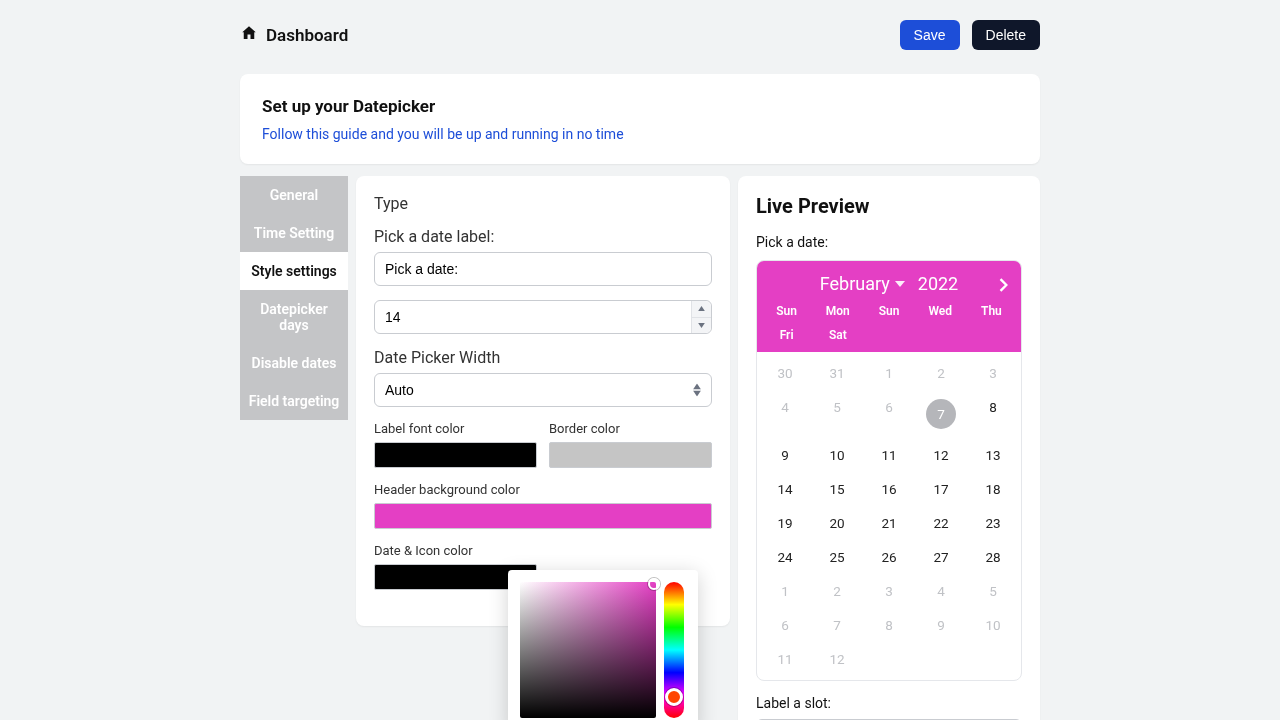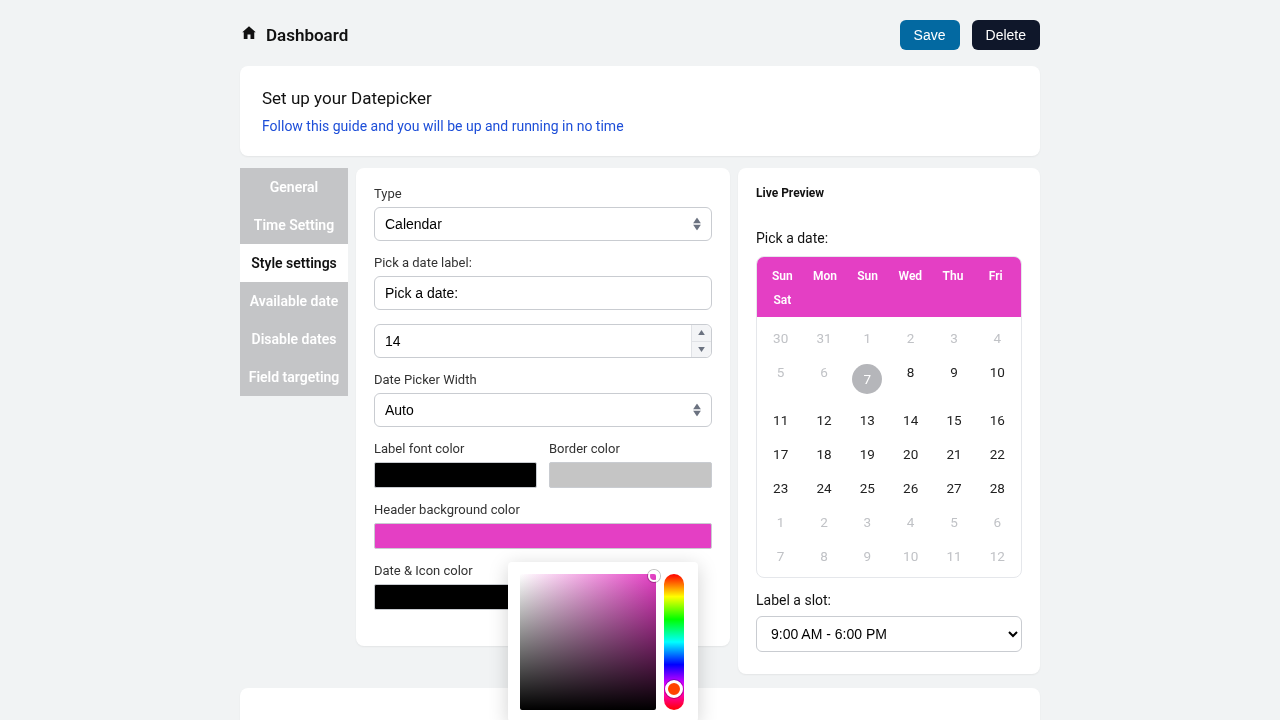--- a/index.html
+++ b/index.html
@@ -12,69 +12,69 @@
   .page {
     width: 1280px;
     min-height: 720px;
     margin: 0 auto;
     padding: 20px 240px;
   }
   .topbar {
     display: flex;
     align-items: center;
     justify-content: space-between;
-    margin-bottom: 16px;
+    margin-bottom: 24px;
   }
   .brand {
     display: flex;
     align-items: center;
     gap: 8px;
     font-size: 17px;
     font-weight: 600;
   }
   .brand svg { width: 18px; height: 18px; fill: #111; }
   .top-actions { display: flex; gap: 12px; }
   .btn {
     border: none;
     border-radius: 6px;
     padding: 7px 14px;
     font-size: 14px;
     font-weight: 500;
     color: #fff;
     cursor: pointer;
   }
-  .btn-save { background: #0369a1; }
+  .btn-save { background: #1d4ed8; }
   .btn-delete { background: #0f172a; }
 
   .card {
     background: #fff;
     border-radius: 8px;
     box-shadow: 0 1px 2px rgba(0,0,0,0.06);
   }
   .intro { padding: 22px 22px; margin-bottom: 12px; }
-  .intro h2 { font-size: 17px; font-weight: 400; margin-bottom: 10px; }
+  .intro h2 { font-size: 17px; font-weight: 700; margin-bottom: 10px; }
   .intro p { color: #1d4ed8; font-size: 14px; }
 
   .main-row { display: flex; gap: 8px; align-items: flex-start; }
 
   .tabs { width: 108px; display: flex; flex-direction: column; }
   .tab {
     padding: 11px 8px;
     text-align: center;
     font-size: 14px;
     font-weight: 600;
     color: #fff;
     background: #c4c5c7;
     cursor: pointer;
   }
   .tab.active { background: #fff; color: #111; }
 
   .settings-card { flex: 0 0 374px; padding: 18px 18px 22px 18px; position: relative; overflow: visible; }
   .field { margin-bottom: 14px; }
-  .field label { display: block; font-size: 13px; margin-bottom: 6px; color: #333; }
+  .field label { display: block; font-size: 16px; margin-bottom: 6px; color: #333; }
   .select-wrap, .input-wrap {
     position: relative;
     border: 1px solid #c9ccd1;
     border-radius: 6px;
     background: #fff;
   }
   .select-wrap select, .input-wrap input {
     width: 100%;
     border: none;
     background: transparent;
@@ -107,21 +107,21 @@
   .spin button:first-child { border-bottom: 1px solid #e0e2e6; border-top-right-radius: 6px; }
   .spin button:last-child { border-bottom-right-radius: 6px; }
   .spin svg { width: 7px; height: 5px; fill: #6b7280; }
 
   .color-row { display: flex; gap: 12px; margin-bottom: 14px; }
   .color-field { flex: 1; }
   .color-field label { display: block; font-size: 13px; margin-bottom: 6px; color: #333; }
   .swatch { height: 26px; border: 1px solid #c9ccd1; border-radius: 2px; cursor: pointer; }
 
   .preview-card { flex: 1; padding: 18px 18px 22px 18px; }
-  .preview-card h3 { font-size: 12px; font-weight: 700; margin-bottom: 30px; }
+  .preview-card h3 { font-size: 20px; font-weight: 700; margin-bottom: 16px; }
   .preview-label { font-size: 14px; margin-bottom: 10px; }
 
   .calendar {
     border: 1px solid #e5e7eb; border-radius: 8px; overflow: hidden;
     width: 100%;
   }
   .cal-header {
     background: #e43fc4;
     color: #fff;
     padding: 8px 4px 4px 4px;
@@ -133,21 +133,21 @@
   .cal-title .month { font-weight: 400; display: inline-flex; align-items: center; gap: 4px; }
   .cal-title .year { font-weight: 400; margin-left: 6px; }
   .cal-title .chev { width: 12px; height: 12px; fill: #fff; opacity: 0.9; }
   .cal-next {
     position: absolute; right: 6px; top: 50%; transform: translateY(-50%);
     cursor: pointer;
     display: flex;
   }
   .cal-next svg { width: 14px; height: 14px; stroke: #fff; fill: none; stroke-width: 2; }
 
-  .cal-grid { display: grid; grid-template-columns: repeat(6, 1fr); }
+  .cal-grid { display: grid; grid-template-columns: repeat(5, 1fr); }
   .cal-dow {
     color: #fff; font-size: 12px; font-weight: 600; text-align: center; padding: 4px 0 6px 0;
   }
   .cal-body { padding: 6px 2px; }
   .cal-body .cal-grid { row-gap: 4px; }
   .cal-day {
     text-align: center; font-size: 13.5px; padding: 7px 0; color: #222;
     cursor: pointer;
   }
   .cal-day.off { color: #c0c2c6; }
@@ -226,41 +226,28 @@
   <div class="card intro">
     <h2>Set up your Datepicker</h2>
     <p>Follow this guide and you will be up and running in no time</p>
   </div>
 
   <div class="main-row">
     <div class="tabs" id="tabs">
         <div class="tab">General</div>
         <div class="tab">Time Setting</div>
         <div class="tab active">Style settings</div>
-        <div class="tab">Available date</div>
+        <div class="tab">Datepicker days</div>
         <div class="tab">Disable dates</div>
         <div class="tab">Field targeting</div>
       </div>
 
     <div class="card settings-card">
       <div class="field">
         <label>Type</label>
-        <div class="select-wrap">
-          <select>
-            <option>Calendar</option>
-          </select>
-          <span class="select-caret">
-            <svg viewBox="0 0 8 6">
-                <path d="M4 0l4 6H0z"></path>
-              </svg>
-            <svg viewBox="0 0 8 6">
-                <path d="M4 6L0 0h8z"></path>
-              </svg>
-          </span>
-        </div>
       </div>
 
       <div class="field">
         <label>Pick a date label:</label>
         <div class="input-wrap">
           <input type="text" value="Pick a date:" style="">
         </div>
       </div>
 
       <div class="field">
@@ -336,20 +323,34 @@
         </div>
       </div>
     </div>
 
     <div class="card preview-card">
       <h3>Live Preview</h3>
       <div class="preview-label">Pick a date:</div>
 
       <div class="calendar">
         <div class="cal-header">
+          <div class="cal-title">
+            <span class="month">
+              <span>February</span>
+              <svg class="chev" viewBox="0 0 12 12">
+                  <path d="M1 3l5 6 5-6z"></path>
+                </svg>
+            </span>
+            <span class="year">2022</span>
+            <span class="cal-next">
+              <svg viewBox="0 0 12 12">
+                  <path d="M3 1l5 5-5 5"></path>
+                </svg>
+            </span>
+          </div>
           <div class="cal-grid" id="dow-row">
               <div class="cal-dow">Sun</div>
               <div class="cal-dow">Mon</div>
               <div class="cal-dow">Sun</div>
               <div class="cal-dow">Wed</div>
               <div class="cal-dow">Thu</div>
               <div class="cal-dow">Fri</div>
               <div class="cal-dow">Sat</div>
             </div>
         </div>

